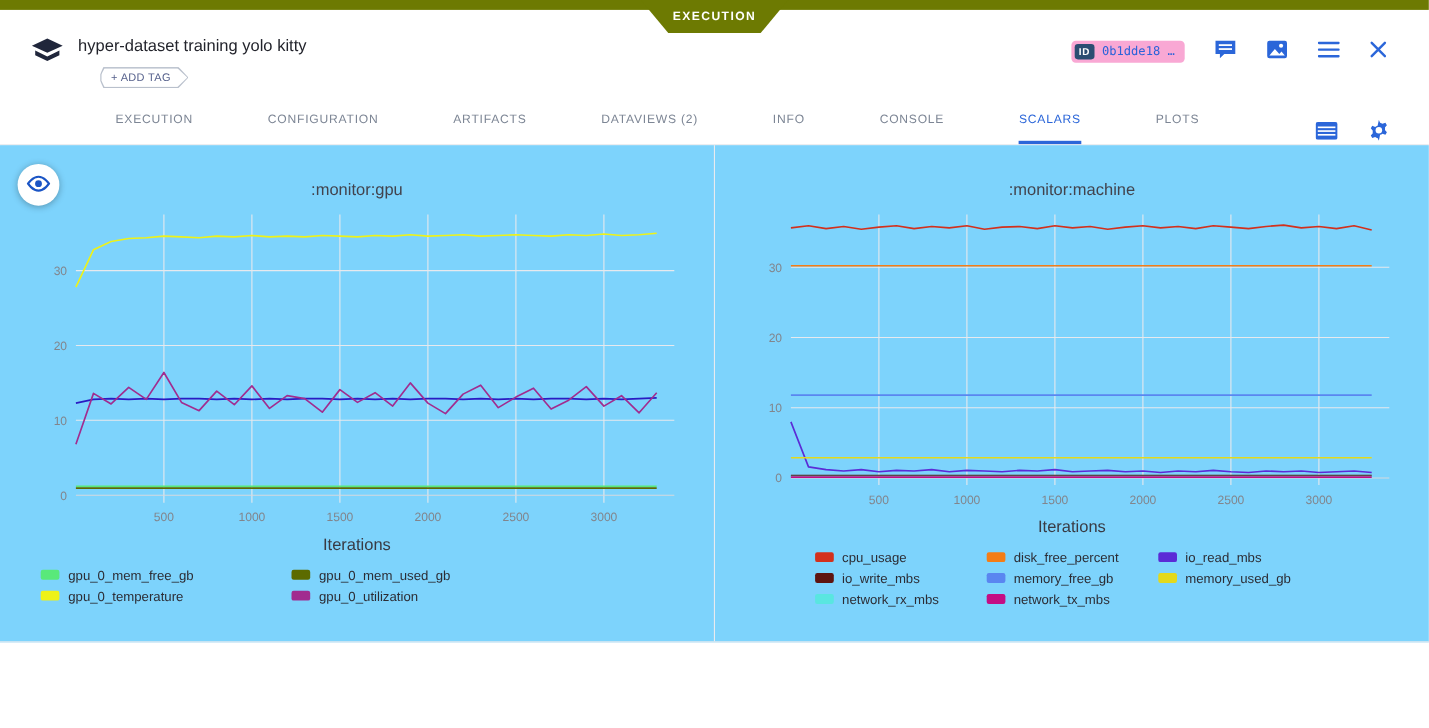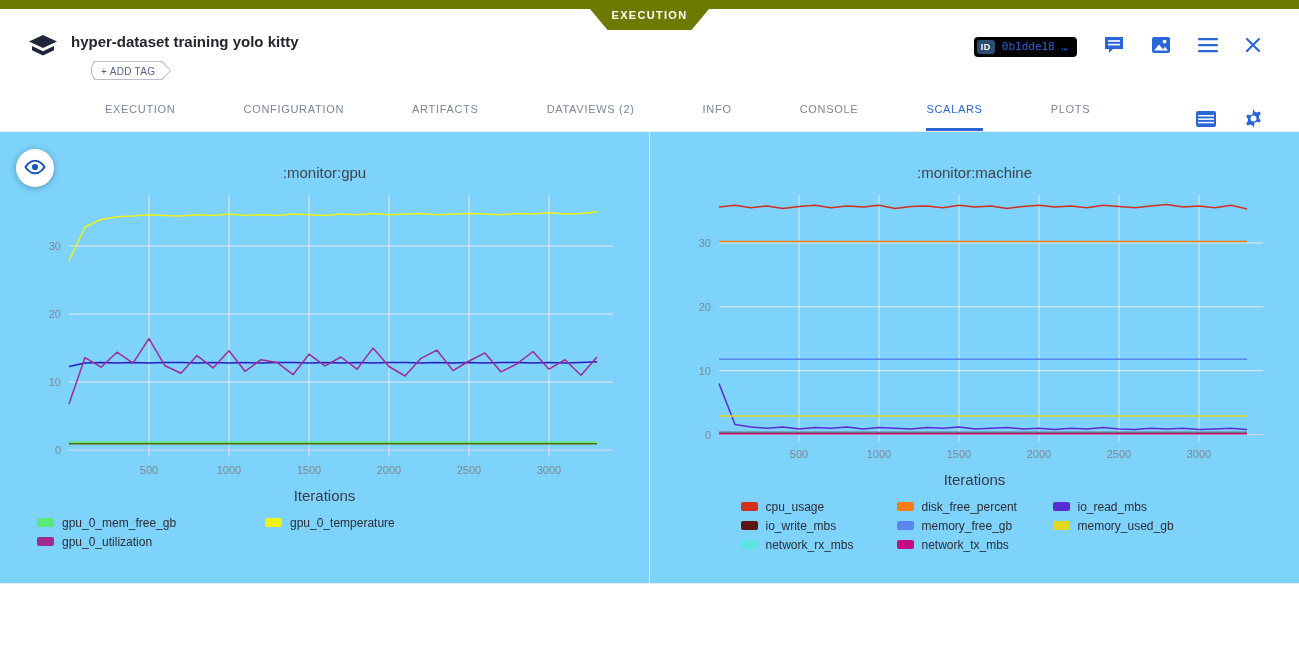--- a/index.html
+++ b/index.html
@@ -10,30 +10,30 @@
   
   .banner-strip{position:absolute;top:0;left:0;right:0;height:9px;background:#6d7a02}
   .banner-badge{position:absolute;top:0;left:50%;transform:translateX(-50%);width:134px;height:30px;
     background:#6d7a02;clip-path:polygon(0 0,100% 0,calc(100% - 25px) 100%,25px 100%);
     display:flex;align-items:center;justify-content:center;color:#fff;font-size:11px;font-weight:700;letter-spacing:1.3px}
 
   
   header{display:flex;justify-content:space-between;align-items:flex-start;padding:32px 30px 0 28px}
   .header-left{display:flex;gap:13px;align-items:flex-start}
   .logo{margin-top:2px;display:inline-flex}
-  h1.title{font-size:15px;font-weight:700;color:#23242c;line-height:20px}
+  h1.title{font-size:15px;font-weight:400;color:#23242c;line-height:20px}
   .add-tag{position:relative;display:inline-block;margin-top:9px;margin-left:20px;line-height:17px;padding:0 16px 0 10px;cursor:pointer}
   .add-tag::before{content:"";position:absolute;inset:0;background:#b9c0cc;
     clip-path:polygon(3px 0,calc(100% - 9px) 0,100% 50%,calc(100% - 9px) 100%,3px 100%,0 65%,0 35%)}
   .add-tag::after{content:"";position:absolute;inset:1px;background:#fff;
     clip-path:polygon(3px 0,calc(100% - 9px) 0,100% 50%,calc(100% - 9px) 100%,3px 100%,0 65%,0 35%)}
   .add-tag-text{position:relative;z-index:1;font-size:10px;color:#56618c;letter-spacing:.3px}
 
   .header-right{display:flex;align-items:center;gap:27px;margin-top:4px;margin-right:8px}
-  .id-pill{display:flex;gap:7px;background:#000000;border-radius:4px;padding:3px 9px 3px 3px;cursor:pointer}
+  .id-pill{display:flex;gap:7px;background:#f9a8d4;border-radius:4px;padding:3px 9px 3px 3px;cursor:pointer}
   .id-label{background:#2b4d72;color:#fff;font-size:9px;font-weight:700;padding:2px 4px;border-radius:3px;letter-spacing:.5px}
   .id-value{font-family:"DejaVu Sans Mono",monospace;font-size:11px;color:#2a62d9}
   .icon-btn{background:none;border:none;cursor:pointer;display:inline-flex;align-items:center;padding:0}
 
   
   .tabs{display:flex;align-items:flex-end;gap:68px;padding:0 36px 0 105px;height:44px;margin-top:8px;
     border-bottom:1px solid #e9ebef;box-shadow:0 2px 3px rgba(0,0,0,.05)}
   .tab{font-size:11px;letter-spacing:.7px;color:#7d8695;height:44px;line-height:44px;cursor:pointer;white-space:nowrap}
   .tab.active{color:#2b66d9;border-bottom:3px solid #2b66d9}
   .tab-icons{margin-left:auto;display:flex;gap:28px;align-items:center}
@@ -191,20 +191,24 @@
           <text x="284.0" y="289" text-anchor="middle" font-size="11" fill="#82858c" font-family="Liberation Sans, sans-serif">1500</text>
           <text x="364.0" y="289" text-anchor="middle" font-size="11" fill="#82858c" font-family="Liberation Sans, sans-serif">2000</text>
           <text x="444.0" y="289" text-anchor="middle" font-size="11" fill="#82858c" font-family="Liberation Sans, sans-serif">2500</text>
           <text x="524.0" y="289" text-anchor="middle" font-size="11" fill="#82858c" font-family="Liberation Sans, sans-serif">3000</text>
         </svg>
       <div class="xlabel">Iterations</div>
       <div class="legend">
           <div class="legend-item">
             <span class="swatch" style="background: rgb(89, 233, 122);"></span>
             <span class="legend-label">gpu_0_mem_free_gb</span>
+          </div>
+          <div class="legend-item">
+            <span class="swatch" style="background: rgb(92, 107, 0);"></span>
+            <span class="legend-label">gpu_0_mem_used_gb</span>
           </div>
           <div class="legend-item">
             <span class="swatch" style="background: rgb(238, 242, 24);"></span>
             <span class="legend-label">gpu_0_temperature</span>
           </div>
           <div class="legend-item">
             <span class="swatch" style="background: rgb(161, 44, 143);"></span>
             <span class="legend-label">gpu_0_utilization</span>
           </div>
         </div>

